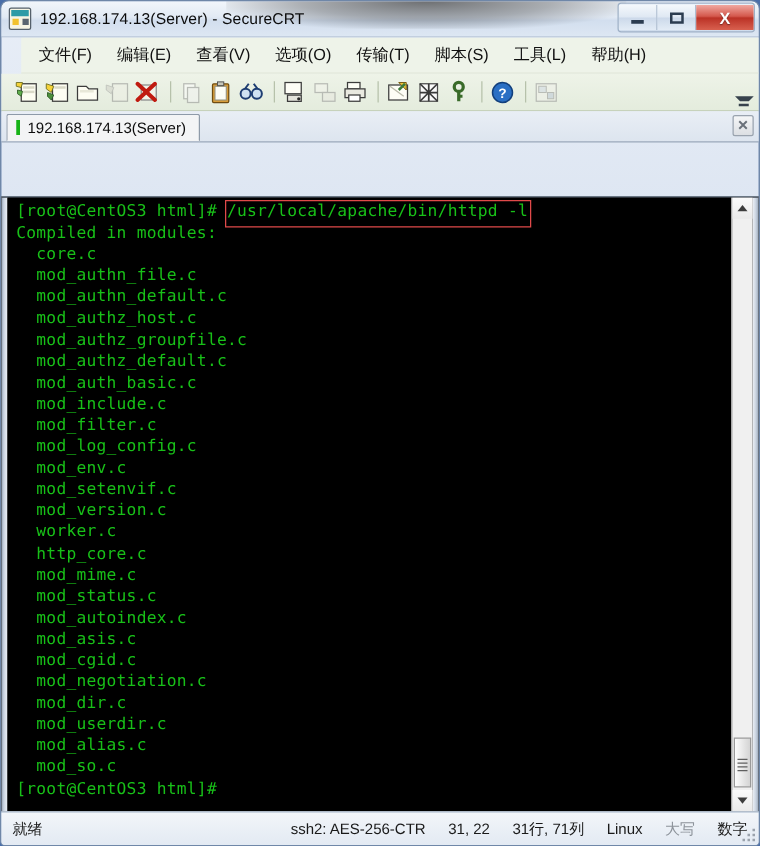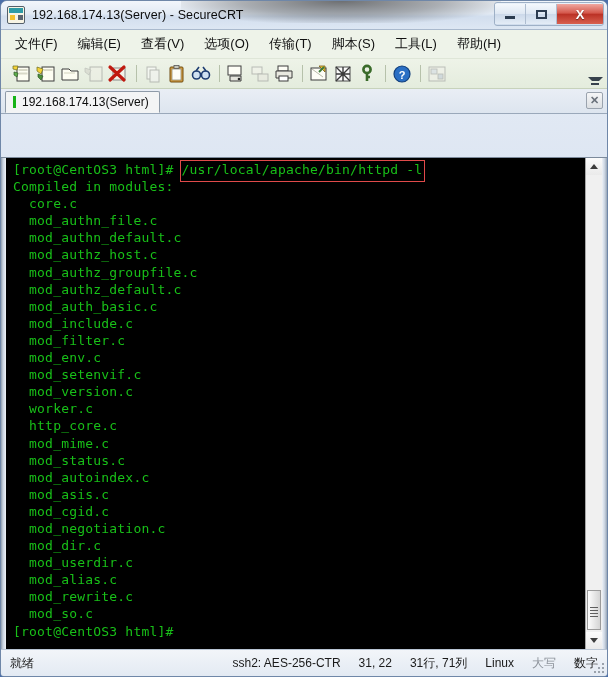--- a/index.html
+++ b/index.html
@@ -107,20 +107,21 @@
 
   
   .menubar {
     height: 28px;
     flex: 0 0 28px;
     background: #eef3e9;
     display: flex;
     align-items: center;
     padding-left: 4px;
     border-bottom: 1px solid #dfe6d8;
+    margin-left: 16px;
   }
   .menu-item {
     font-size: 13px;
     color: #101010;
     padding: 3px 10px;
     white-space: nowrap;
   }
 
   
   .toolbar {
@@ -506,35 +507,35 @@
         <div class="line">Compiled in modules:</div>
         <div class="line">  core.c</div>
         <div class="line">  mod_authn_file.c</div>
         <div class="line">  mod_authn_default.c</div>
         <div class="line">  mod_authz_host.c</div>
         <div class="line">  mod_authz_groupfile.c</div>
         <div class="line">  mod_authz_default.c</div>
         <div class="line">  mod_auth_basic.c</div>
         <div class="line">  mod_include.c</div>
         <div class="line">  mod_filter.c</div>
+        <div class="line">  mod_log_config.c</div>
         <div class="line">  mod_env.c</div>
         <div class="line">  mod_setenvif.c</div>
         <div class="line">  mod_version.c</div>
         <div class="line">  worker.c</div>
         <div class="line">  http_core.c</div>
         <div class="line">  mod_mime.c</div>
         <div class="line">  mod_status.c</div>
         <div class="line">  mod_autoindex.c</div>
         <div class="line">  mod_asis.c</div>
         <div class="line">  mod_cgid.c</div>
         <div class="line">  mod_negotiation.c</div>
         <div class="line">  mod_dir.c</div>
         <div class="line">  mod_userdir.c</div>
         <div class="line">  mod_alias.c</div>
-        <div class="line">  mod_rewrite.c</div>
         <div class="line">  mod_so.c</div>
         <div class="line">[root@CentOS3 html]#</div>
       </div>
 
     <div class="term-scroll">
       <div class="sb-arrow up">
           <i></i>
         </div>
       <div class="sb-thumb">
           <span></span>

